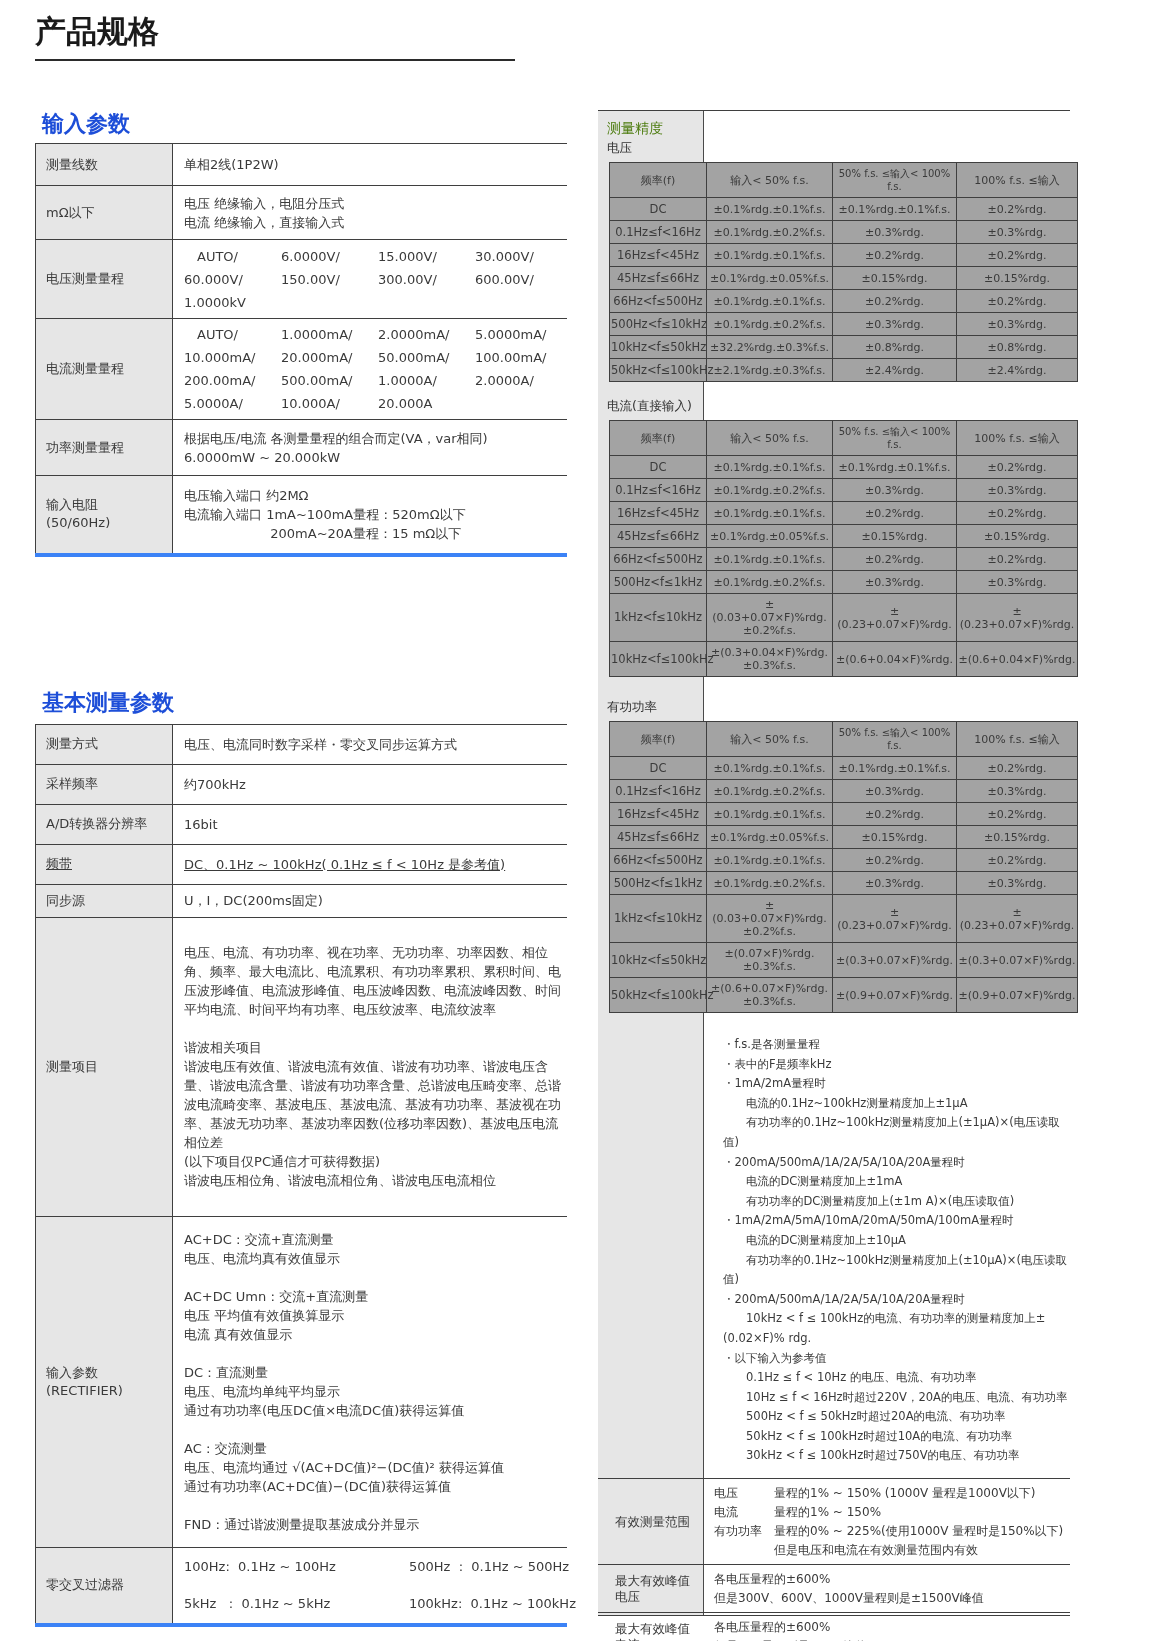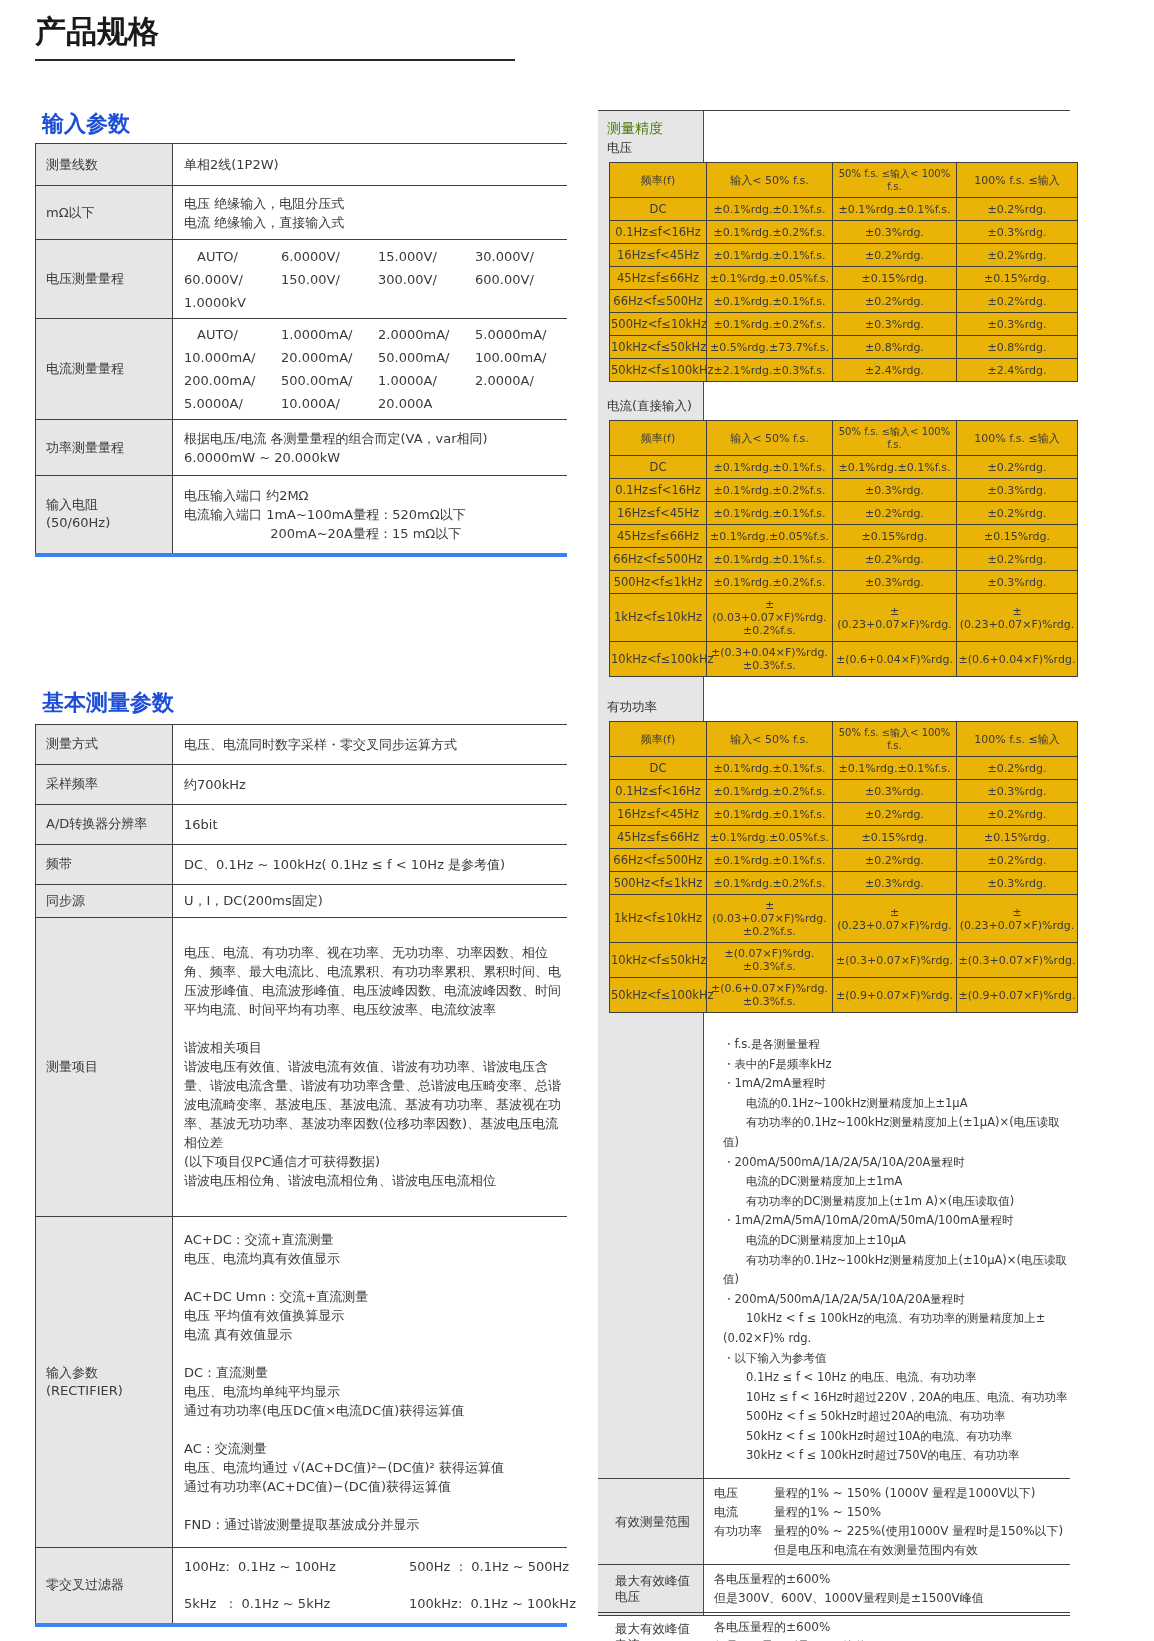--- a/index.html
+++ b/index.html
@@ -28,21 +28,21 @@
   .mb2{margin-top:134px;margin-bottom:11px;}
   
   .right-col{position:absolute;left:598px;top:110px;width:472px;height:1506px;
     border-top:1px solid #3f3f3f;border-bottom:1px solid #3f3f3f;box-sizing:border-box;}
   .right-col::before{content:"";position:absolute;left:0;top:0;width:105px;height:100%;
     background:#e6e6e6;border-right:1px solid #4a4a4a;z-index:0;}
   .acc-h{position:relative;z-index:1;margin:9px 0 0 0;padding-left:9px;font-size:14px;line-height:17px;color:#4d7c0f;}
   .acc-sub{position:relative;z-index:1;margin:3px 0 0 0;padding-left:9px;font-size:12.5px;line-height:15px;color:#333;}
   .acc-sub.g2{margin-top:16px;}
   .acc-sub.g3{margin-top:22px;}
-  table.acc{position:relative;z-index:1;margin:7px 0 0 11px;width:456px;background:#eab308;
+  table.acc{position:relative;z-index:1;margin:7px 0 0 11px;width:456px;background:#a3a3a3;
     border-collapse:collapse;table-layout:fixed;}
   table.acc th,table.acc td{border:1px solid #3f3f3f;text-align:center;vertical-align:middle;
     font-weight:400;color:#3a3a3a;padding:4px 1px;line-height:13px;}
   table.acc th{font-size:11px;height:16px;}
   table.acc td{font-size:11px;height:14px;white-space:pre-line;}
   table.acc .c1{width:94px;}
   table.acc .c2{width:123px;}
   table.acc .c3{width:121px;}
   table.acc .c4{width:118px;}
   table.acc th.c3{font-size:10px;}
@@ -159,21 +159,21 @@
         <td class="val">
               <div class="ln">约700kHz</div>
             </td>
       </tr>
       <tr style="height:40px;">
         <td class="lbl">A/D转换器分辨率</td>
         <td class="val">
               <div class="ln">16bit</div>
             </td>
       </tr>
-      <tr style="height:40px;">
+      <tr style="height:40px;text-decoration:underline;">
         <td class="lbl">频带</td>
         <td class="val">
               <div class="ln">DC、0.1Hz ~ 100kHz( 0.1Hz ≤ f &lt; 10Hz 是参考值)</div>
             </td>
       </tr>
       <tr style="height:33px;">
         <td class="lbl">同步源</td>
         <td class="val">
               <div class="ln">U，I，DC(200ms固定)</div>
             </td>
@@ -272,21 +272,21 @@
             <td>±0.2%rdg.</td>
           </tr>
           <tr>
             <td>500Hz&lt;f≤10kHz</td>
             <td>±0.1%rdg.±0.2%f.s.</td>
             <td>±0.3%rdg.</td>
             <td>±0.3%rdg.</td>
           </tr>
           <tr>
             <td>10kHz&lt;f≤50kHz</td>
-            <td>±0.5%rdg.±73.7%f.s.</td>
+            <td>±32.2%rdg.±0.3%f.s.</td>
             <td>±0.8%rdg.</td>
             <td>±0.8%rdg.</td>
           </tr>
           <tr>
             <td>50kHz&lt;f≤100kHz</td>
             <td>±2.1%rdg.±0.3%f.s.</td>
             <td>±2.4%rdg.</td>
             <td>±2.4%rdg.</td>
           </tr>
         </tbody>

